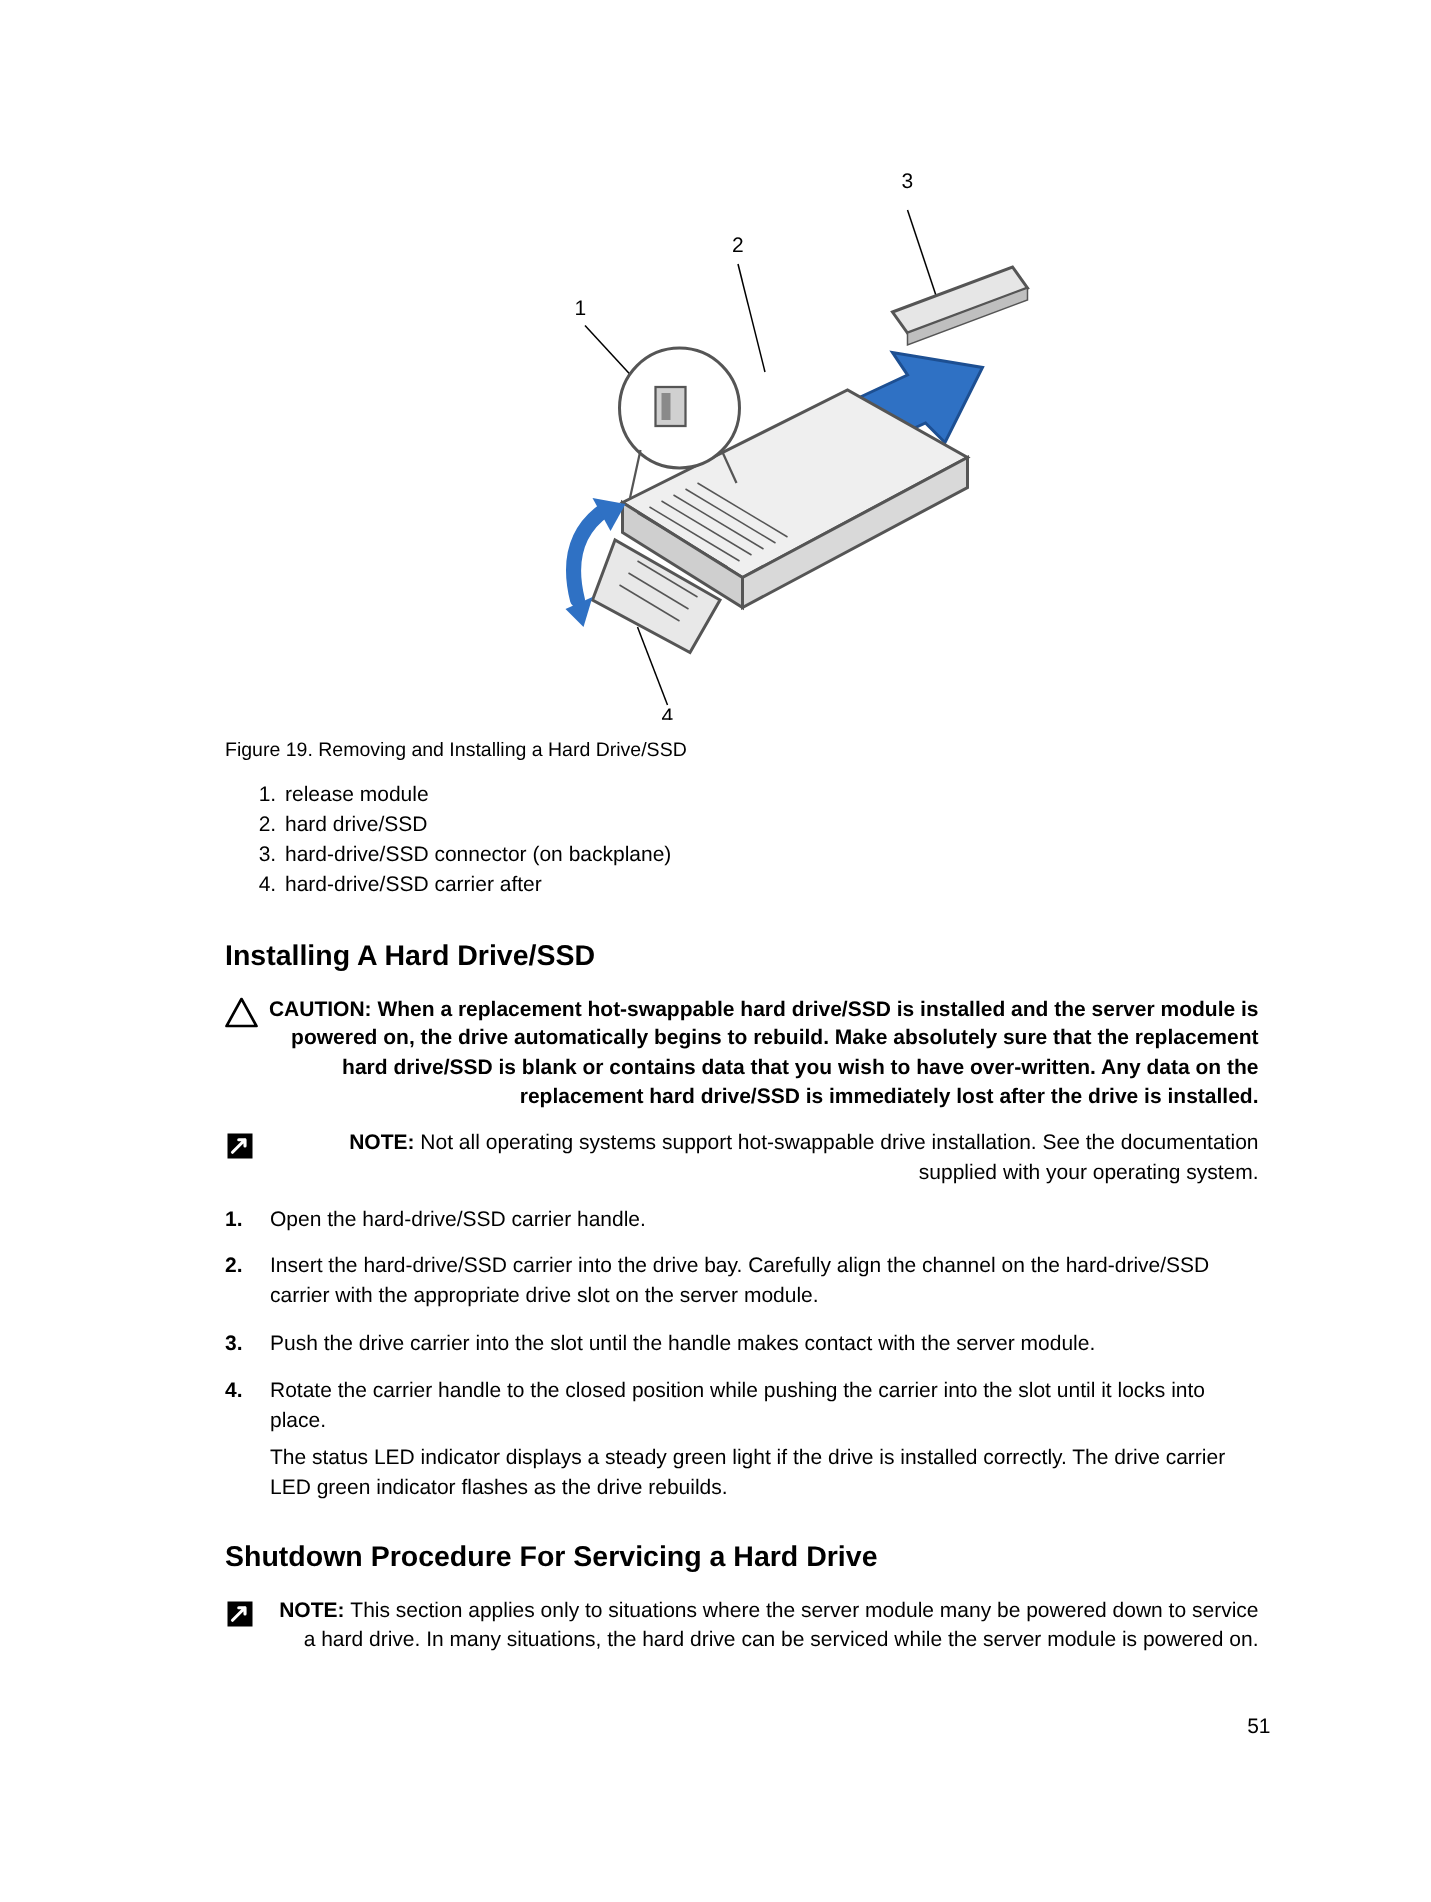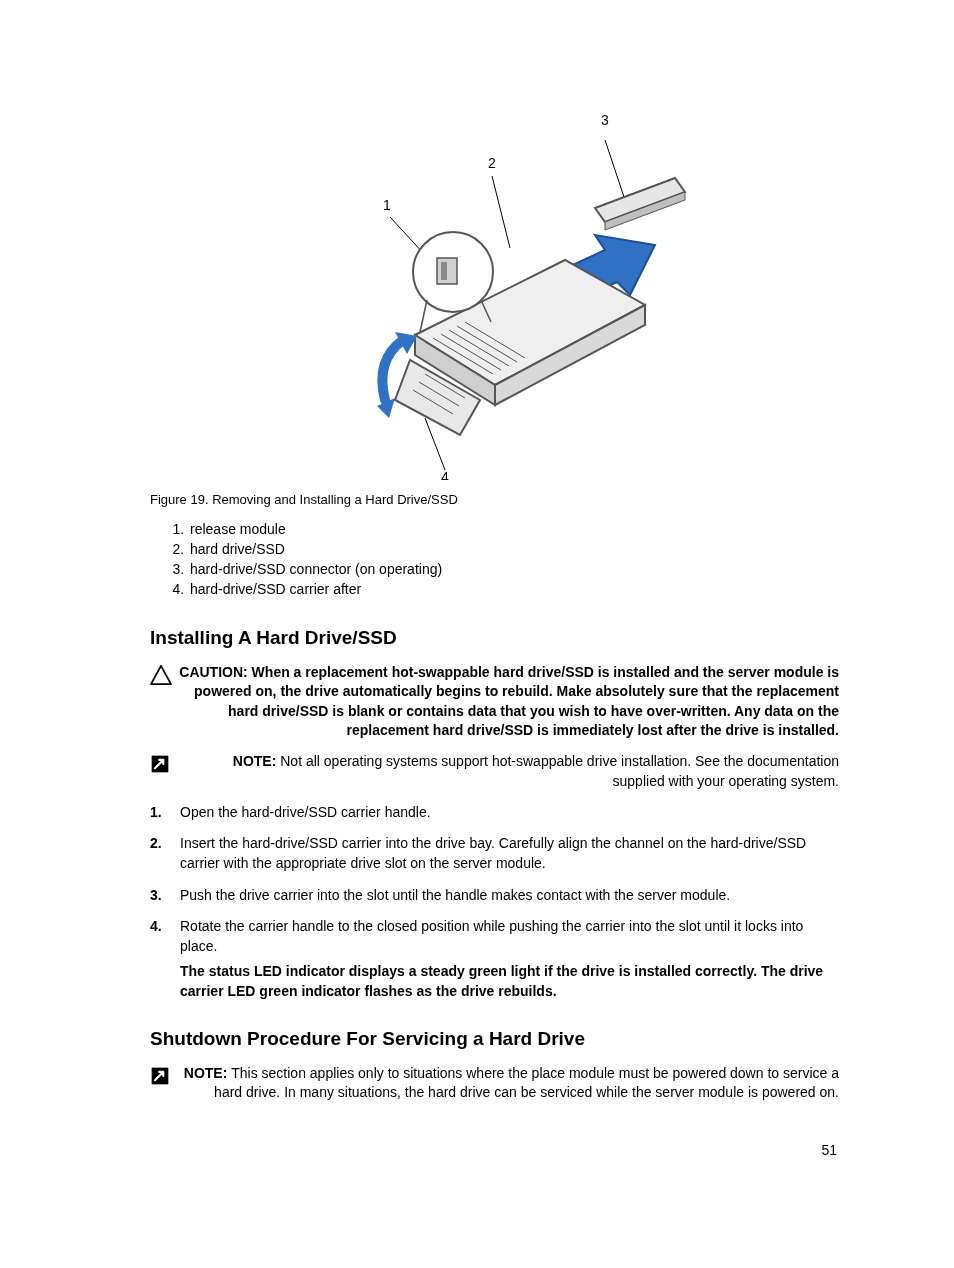--- a/index.html
+++ b/index.html
@@ -83,25 +83,24 @@
   .steps > li::before {
     content: counter(step) ".";
     font-weight: bold;
     position: absolute;
     left: 0;
     top: 0;
   }
   .steps > li .extra {
     display: block;
     margin-top: 6px;
-    font-weight: bold;
   }
   .pagenum {
     position: absolute;
-    right: 117px;
+    right: 107px;
     bottom: 110px;
     font-size: 14px;
   }
   .callout-label {
     font-size: 14px;
     fill: #000;
   }
 </style>
 </head>
 <body>
@@ -168,21 +167,21 @@
         <polygon points="92,306 110,298 104,318" fill="#2f71c4"></polygon>
       </g>
     </svg>
   </div>
 
   <div class="fig-caption">Figure 19. Removing and Installing a Hard Drive/SSD</div>
 
   <ol class="legend">
     <li>release module</li>
     <li>hard drive/SSD</li>
-    <li>hard-drive/SSD connector (on operating)</li>
+    <li>hard-drive/SSD connector (on backplane)</li>
     <li>hard-drive/SSD carrier after</li>
   </ol>
 
   <h2 class="section">Installing A Hard Drive/SSD</h2>
 
   <div class="admon">
     <div class="icon">
       <svg width="22" height="20" viewBox="0 0 24 22">
         <polygon points="12,1 23,21 1,21" fill="none" stroke="#000" stroke-width="2" stroke-linejoin="round"></polygon>
       </svg>
@@ -217,18 +216,18 @@
   <h2 class="section">Shutdown Procedure For Servicing a Hard Drive</h2>
 
   <div class="admon">
     <div class="icon">
       <svg width="20" height="20" viewBox="0 0 24 24">
         <rect x="2" y="2" width="20" height="20" fill="#000"></rect>
         <path d="M6 17 L16 7 M16 7 L16 12 M16 7 L11 7" stroke="#fff" stroke-width="2.5" fill="none" stroke-linecap="round"></path>
       </svg>
     </div>
     <div class="body">
-      <span class="label">NOTE: </span><span>This section applies only to situations where the place module must be powered down to service a hard drive. In many situations, the hard drive can be serviced while the server module is powered on.</span>
+      <span class="label">NOTE: </span><span>This section applies only to situations where the server module many be powered down to service a hard drive. In many situations, the hard drive can be serviced while the server module is powered on.</span>
     </div>
   </div>
 
   <div class="pagenum">51</div>
 </div>
 
 </body></html>

